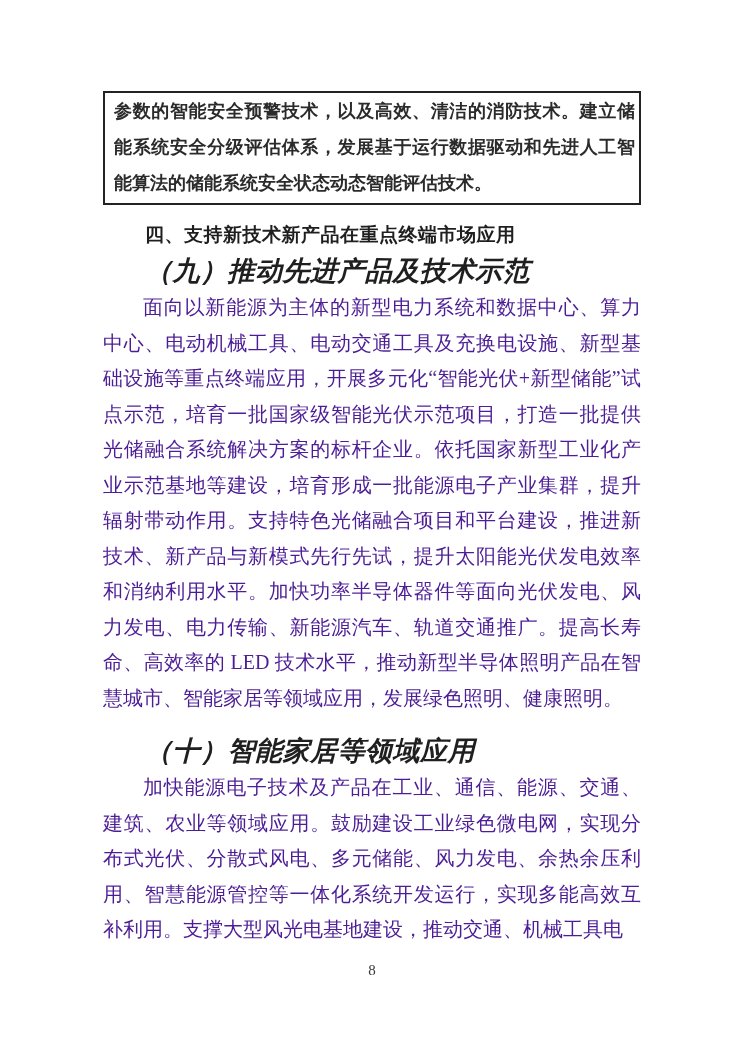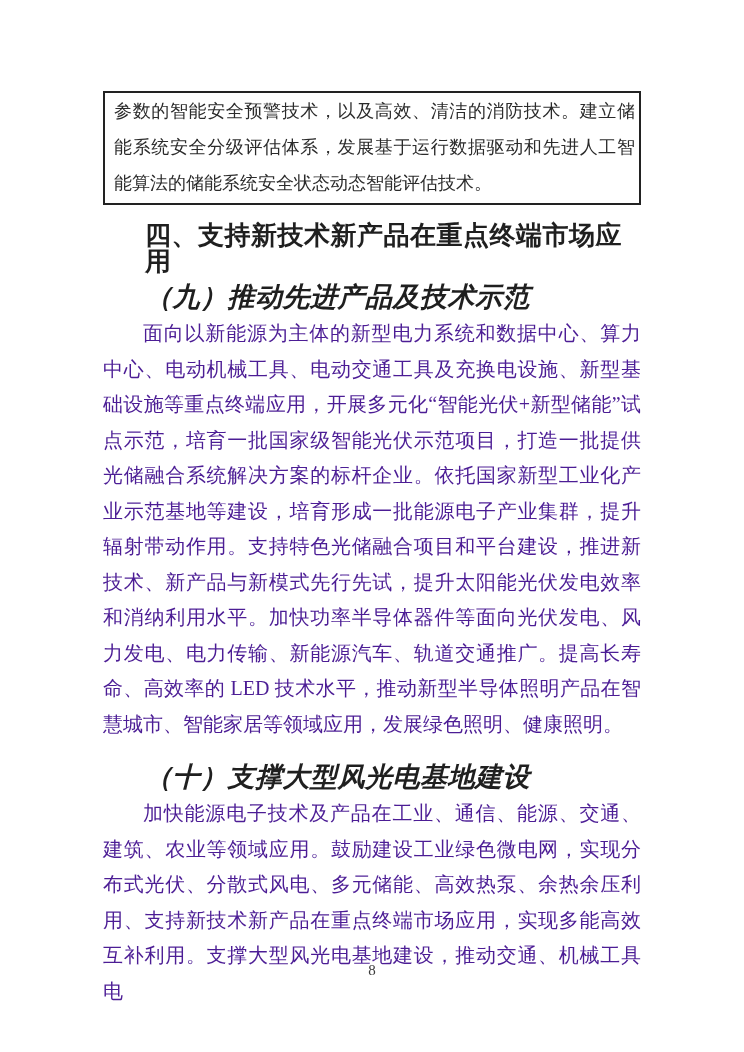--- a/index.html
+++ b/index.html
@@ -20,34 +20,35 @@
   .content {
     position: absolute;
     left: 103px;
     top: 91px;
     width: 538px;
   }
   .note-box {
     box-sizing: border-box;
     border: 2px solid #222222;
     padding: 0 4px 2px 9px;
+    font-weight: bold;
   }
   .note-box p {
     margin: 0;
     font-size: 18px;
     line-height: 36px;
     text-align: justify;
     text-justify: inter-ideograph;
     word-break: break-all;
     color: #2b2b2b;
   }
   h1.sec {
     margin: 17px 0 0 42px;
     font-family: Liberation Sans, sans-serif;
-    font-size: 26px;
+    font-size: 19px;
     line-height: 26px;
     font-weight: bold;
     color: #1f1f1f;
     letter-spacing: 0.5px;
   }
   h2.subsec {
     margin: 10px 0 0 42px;
     font-size: 27px;
     line-height: 26px;
     font-weight: bold;
@@ -88,20 +89,20 @@
     <div class="note-box">
       <p>参数的智能安全预警技术，以及高效、清洁的消防技术。建立储能系统安全分级评估体系，发展基于运行数据驱动和先进人工智能算法的储能系统安全状态动态智能评估技术。</p>
     </div>
 
     <h1 class="sec">四、支持新技术新产品在重点终端市场应用</h1>
 
     <h2 class="subsec">（九）推动先进产品及技术示范</h2>
 
     <p class="body">面向以新能源为主体的新型电力系统和数据中心、算力中心、电动机械工具、电动交通工具及充换电设施、新型基础设施等重点终端应用，开展多元化“智能光伏+新型储能”试点示范，培育一批国家级智能光伏示范项目，打造一批提供光储融合系统解决方案的标杆企业。依托国家新型工业化产业示范基地等建设，培育形成一批能源电子产业集群，提升辐射带动作用。支持特色光储融合项目和平台建设，推进新技术、新产品与新模式先行先试，提升太阳能光伏发电效率和消纳利用水平。加快功率半导体器件等面向光伏发电、风力发电、电力传输、新能源汽车、轨道交通推广。提高长寿命、高效率的 LED 技术水平，推动新型半导体照明产品在智慧城市、智能家居等领域应用，发展绿色照明、健康照明。</p>
 
-    <h2 class="subsec mt-lg">（十）支撑大型风光电基地建设</h2>
+    <h2 class="subsec mt-lg">（十）智能家居等领域应用</h2>
 
-    <p class="body">加快能源电子技术及产品在工业、通信、能源、交通、建筑、农业等领域应用。鼓励建设工业绿色微电网，实现分布式光伏、分散式风电、多元储能、高效热泵、余热余压利用、支持新技术新产品在重点终端市场应用，实现多能高效互补利用。支撑大型风光电基地建设，推动交通、机械工具电</p>
+    <p class="body">加快能源电子技术及产品在工业、通信、能源、交通、建筑、农业等领域应用。鼓励建设工业绿色微电网，实现分布式光伏、分散式风电、多元储能、风力发电、余热余压利用、智慧能源管控等一体化系统开发运行，实现多能高效互补利用。支撑大型风光电基地建设，推动交通、机械工具电</p>
 
   </div>
 
   <div class="page-number">8</div>
 </div>
 
 </body></html>

